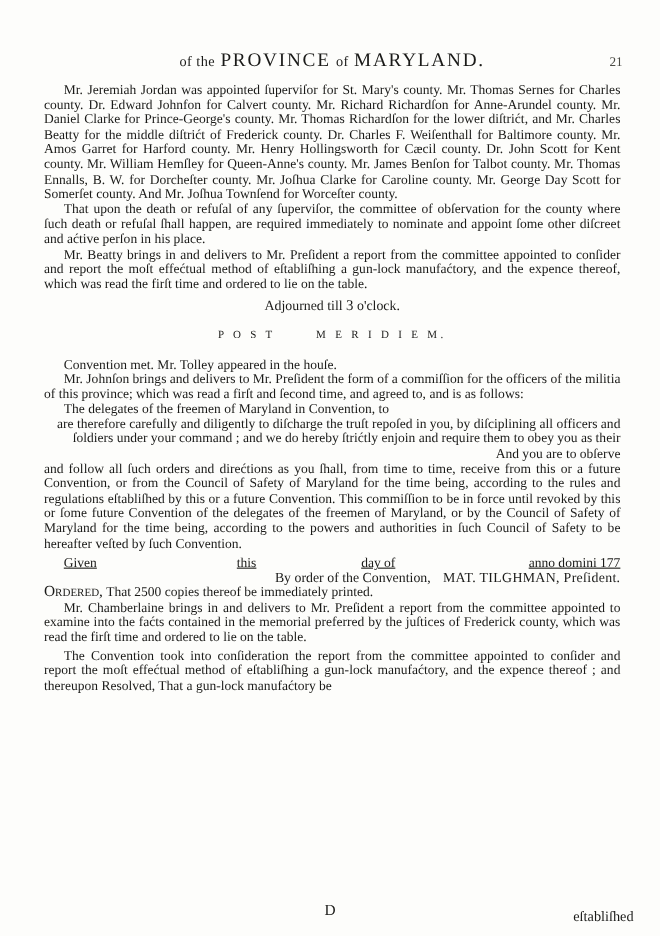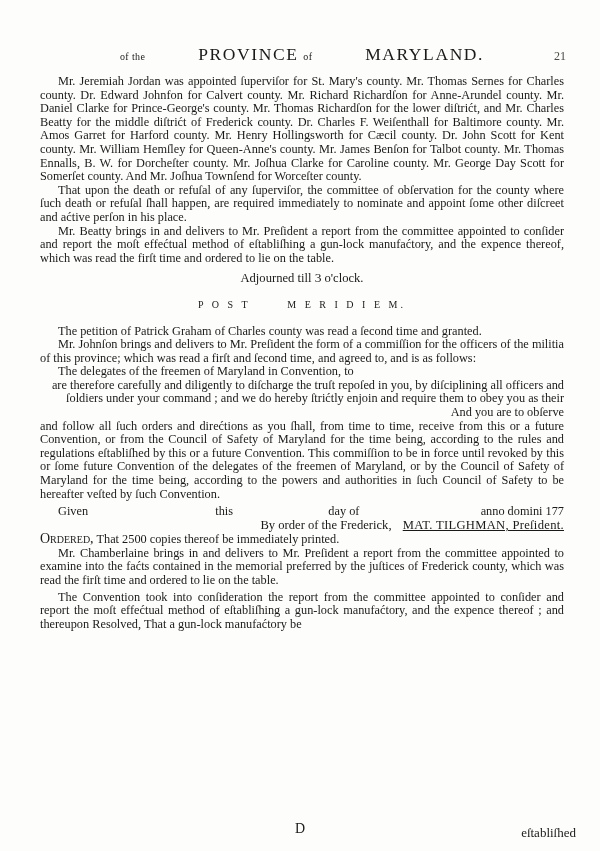--- a/index.html
+++ b/index.html
@@ -26,26 +26,25 @@
     position: relative;
     text-align: center;
     margin-bottom: 10px;
   }
   .running-head {
     font-size: 17.5px;
     letter-spacing: 0.4px;
     white-space: nowrap;
   }
   .running-head .small {
-    font-size: 10px;
+    font-size: 13px;
   }
   .running-head .caps {
     font-size: 17.5px;
     letter-spacing: 1.6px;
-    margin-left: 48px;
   }
   .folio {
     position: absolute;
     right: -2px;
     bottom: 1px;
     font-size: 12px;
     color: #4a4a44;
   }
   .body-col {
     font-size: 12.3px;
@@ -78,33 +77,33 @@
     width: 26px;
   }
   .sc {
     font-variant: small-caps;
   }
   .sig-line {
     display: flex;
     justify-content: space-between;
     font-size: 12.3px;
     line-height: 14px;
+    text-decoration: underline;
   }
   .sig-line .a { flex: 0 0 auto; }
   .sig-line .b { flex: 0 0 auto; margin-left: 56px;}
   .sig-line .c { flex: 0 0 auto; margin-left: 24px;}
   .sig-line .d { flex: 0 0 auto; margin-left: 50px;}
   .sig-right {
     text-align: right;
     font-size: 12.6px;
     line-height: 14px;
   }
   .tilghman {
     letter-spacing: 0.3px;
-    text-decoration: underline;
   }
   .footer {
     position: absolute;
     left: 0;
     right: 0;
     bottom: 14px;
     height: 16px;
   }
   .signature-mark {
     position: absolute;
@@ -148,40 +147,40 @@
       <span class="num">3</span>
       <span>o'clock.</span>
     </div>
 
     <div class="post-meridiem">
       <span>P O S T</span>
       <span class="pm-gap"></span>
       <span>M E R I D I E M.</span>
     </div>
 
-    <p class="indent">The petition of Patrick Graham of Charles county was read a ſecond time and granted.</p>
+    <p class="indent">Convention met. Mr. Tolley appeared in the houſe.</p>
     <p class="indent">Mr. Johnſon brings and delivers to Mr. Preſident the form of a commiſſion for the officers of the militia of this province; which was read a firſt and ſecond time, and agreed to, and is as follows:</p>
     <p class="indent">The delegates of the freemen of Maryland in Convention, to</p>
 
 
     <p style="text-align:right;"><span>are therefore carefully and diligently to diſcharge the truſt repoſed in you, by diſciplining all officers and ſoldiers under your command ; and we do hereby ſtrićtly enjoin and require them to obey you as their</span><span class="blankgap"></span><span>And you are to obſerve</span></p>
 
     <p>and follow all ſuch orders and direćtions as you ſhall, from time to time, receive from this or a future Convention, or from the Council of Safety of Maryland for the time being, according to the rules and regulations eſtabliſhed by this or a future Convention. This commiſſion to be in force until revoked by this or ſome future Convention of the delegates of the freemen of Maryland, or by the Council of Safety of Maryland for the time being, according to the powers and authorities in ſuch Council of Safety to be hereafter veſted by ſuch Convention.</p>
 
     <div class="spacer3"></div>
 
     <div class="sig-line">
       <span class="a" style="padding-left:18px;">Given</span>
       <span class="b">this</span>
       <span class="c">day of</span>
       <span class="d">anno domini 177</span>
     </div>
 
     <div class="sig-right">
-      <span style="margin-right:8px;">By order of the Frederick,</span>
+      <span style="margin-right:8px;">By order of the Convention,</span>
       <span class="tilghman">MAT. TILGHMAN, Preſident.</span>
     </div>
 
     <p><span class="sc" style="font-size:14px;">Ordered,</span> <span>That 2500 copies thereof be immediately printed.</span></p>
 
     <p class="indent">Mr. Chamberlaine brings in and delivers to Mr. Preſident a report from the committee appointed to examine into the faćts contained in the memorial preferred by the juſtices of Frederick county, which was read the firſt time and ordered to lie on the table.</p>
 
     <div class="spacer3"></div>
 
     <p class="indent">The Convention took into conſideration the report from the committee appointed to conſider and report the moſt effećtual method of eſtabliſhing a gun-lock manufaćtory, and the expence thereof ; and thereupon Resolved, That a gun-lock manufaćtory be</p>

